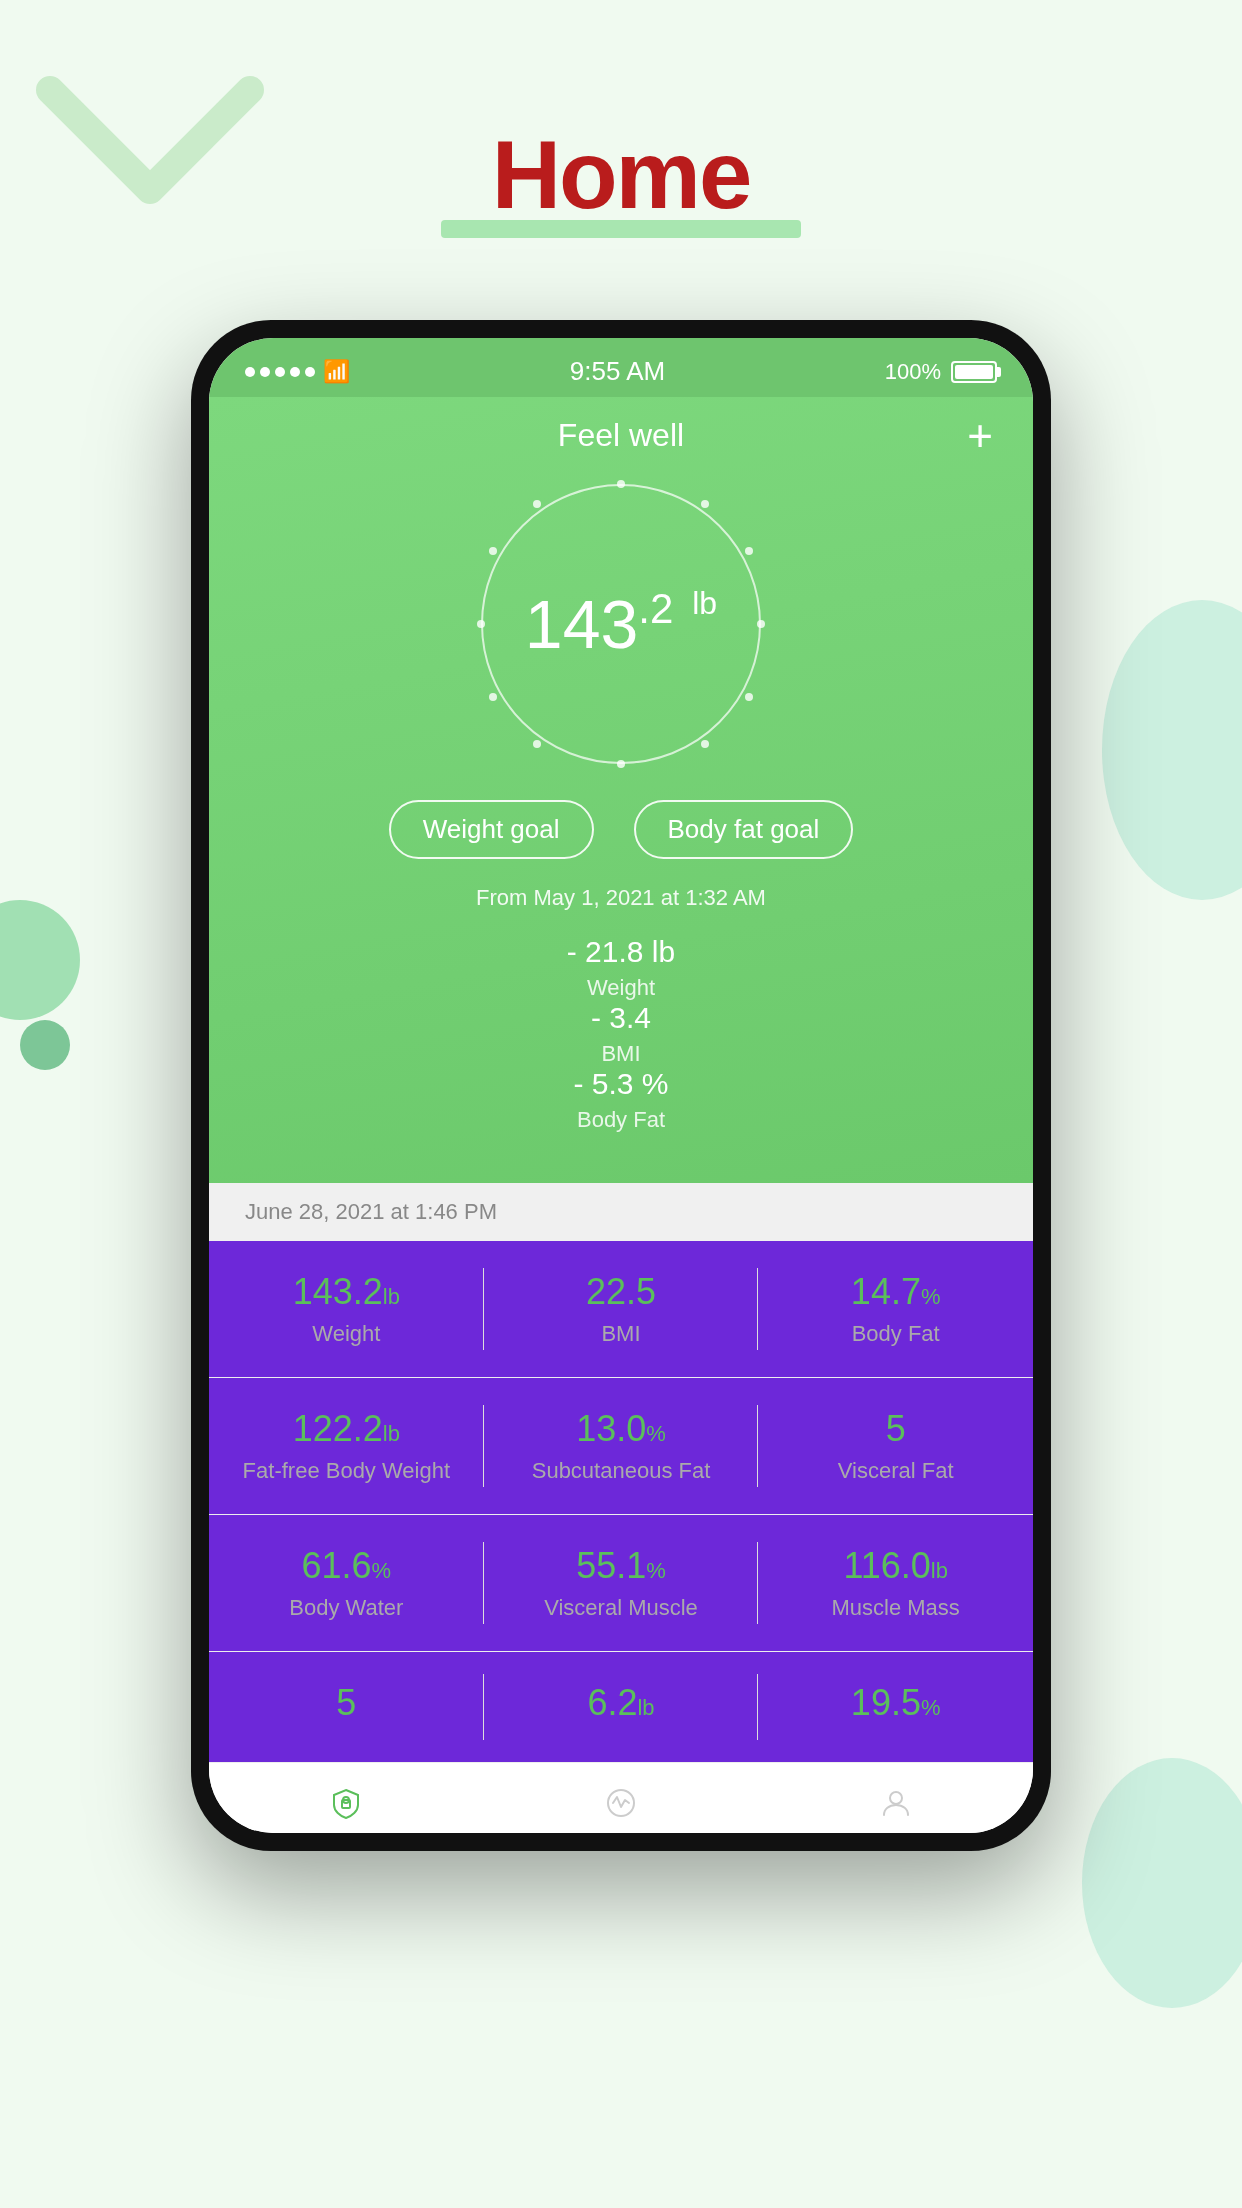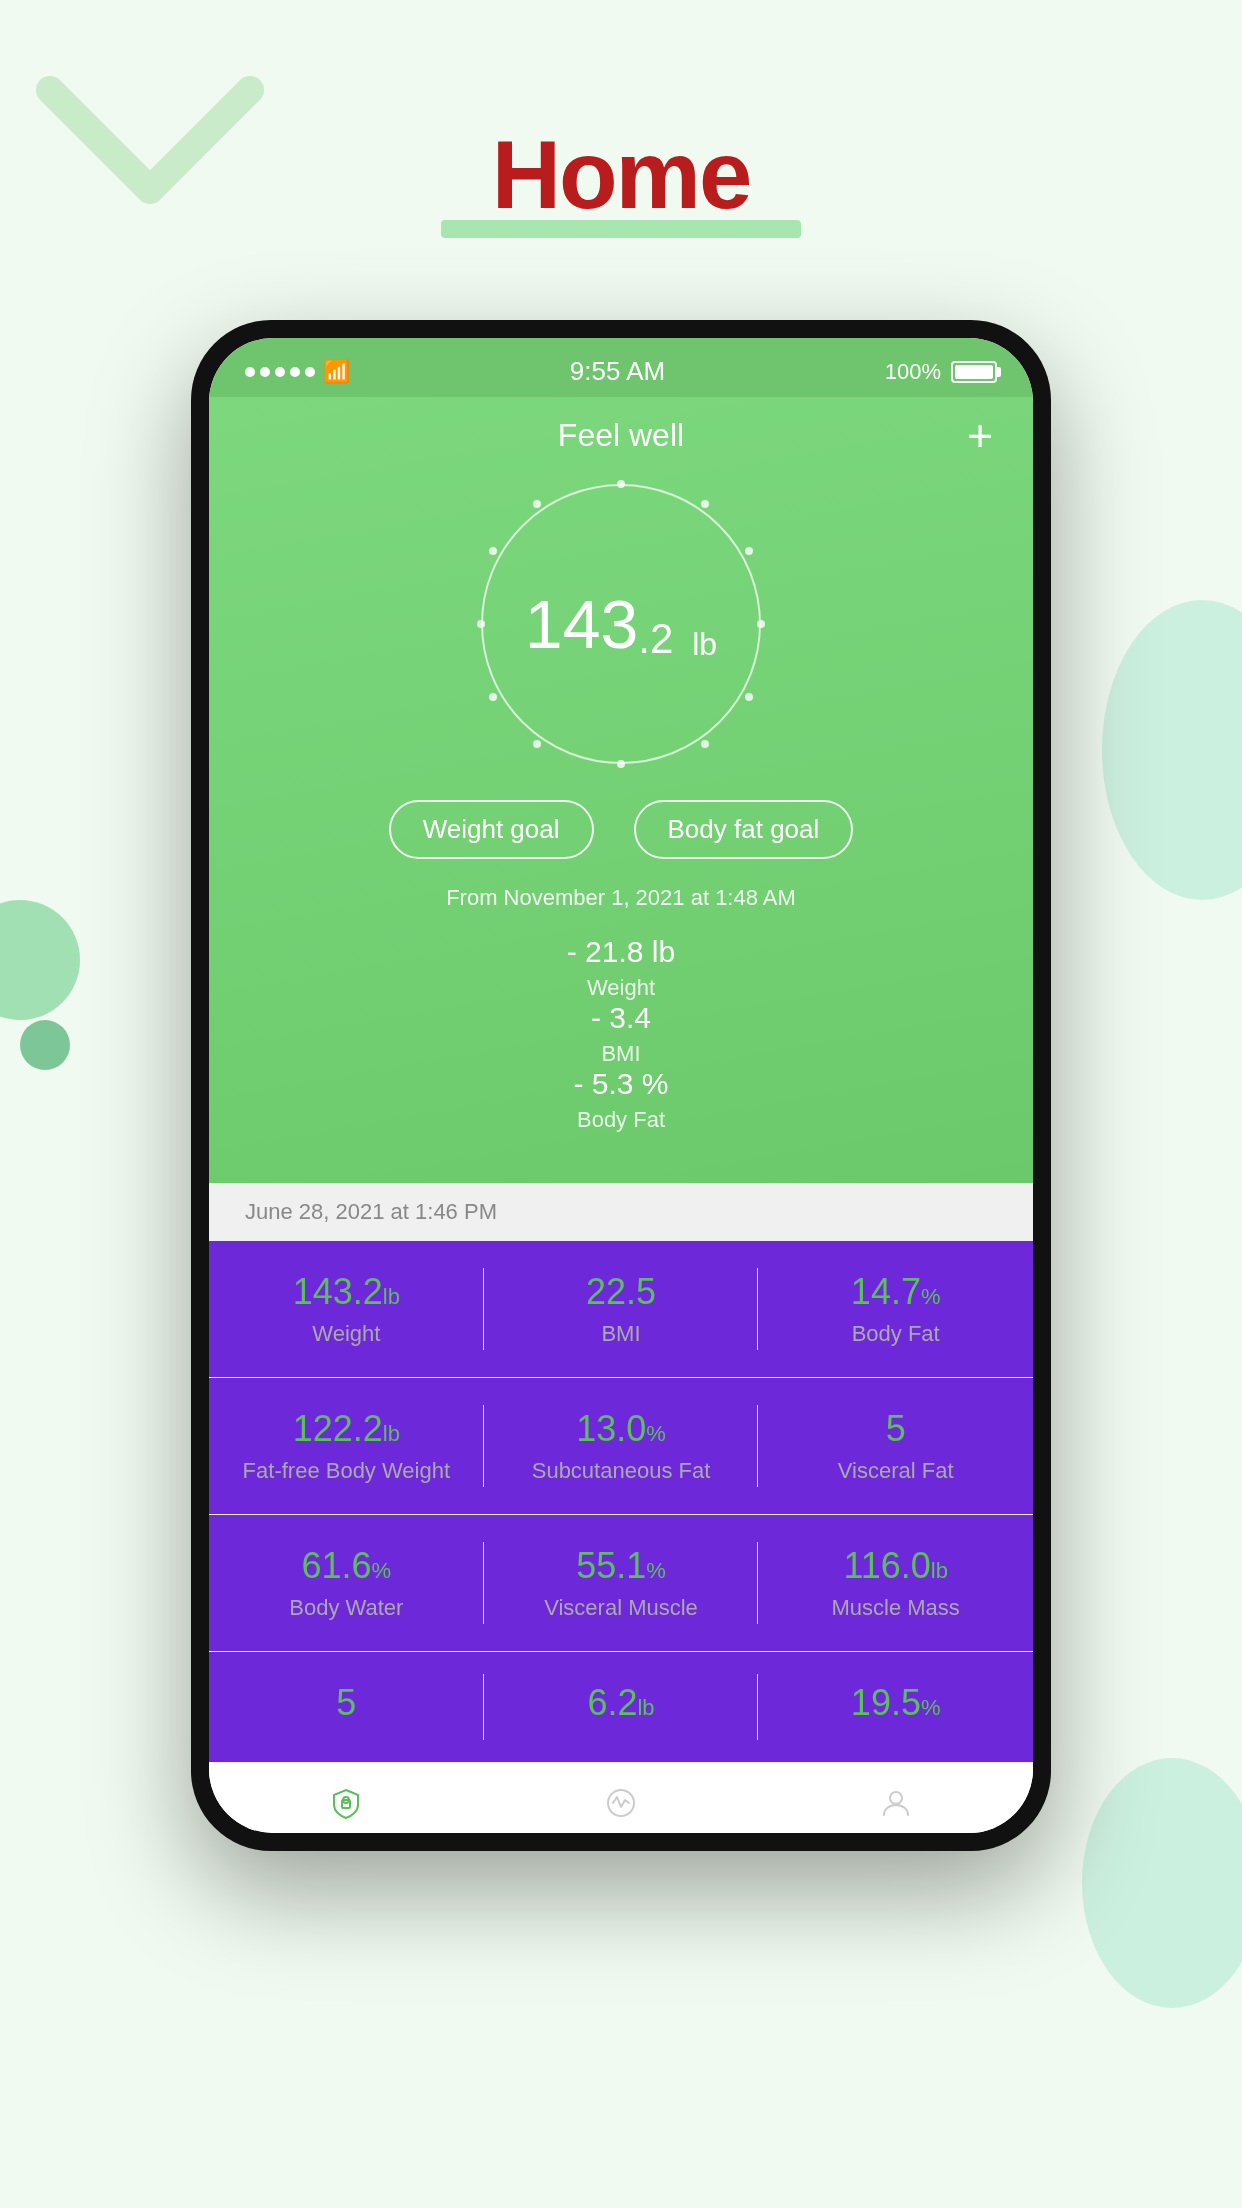--- a/index.html
+++ b/index.html
@@ -188,21 +188,21 @@
       display: flex;
       align-items: center;
       justify-content: center;
       position: relative;
     }
     .weight-value {
       color: white;
       font-size: 68px;
       font-weight: 300;
       display: flex;
-      align-items: flex-end;
+      align-items: flex-start;
       gap: 0;
     }
     .weight-decimal {
       font-size: 42px;
     }
     .weight-unit {
       font-size: 32px;
       font-weight: 400;
     }
 
@@ -406,21 +406,21 @@
               <span>143</span><span class="weight-decimal">.2</span>&nbsp;<span class="weight-unit">lb</span>
             </div>
           </div>
         </div>
 
         <div class="goal-buttons">
           <button class="goal-btn">Weight goal</button>
           <button class="goal-btn">Body fat goal</button>
         </div>
 
-        <div class="from-date">From November 1, 2021 at 1:48 AM</div>
+        <div class="from-date">From May 1, 2021 at 1:32 AM</div>
 
         <div class="stats-row">
           <div class="stat-item">
             <div class="stat-value">
               <span>- 21.8</span>&nbsp;<span>lb</span>
             </div>
             <div class="stat-label">Weight</div>
           </div>
           <div class="stat-item">
             <div class="stat-value">- 3.4</div>

